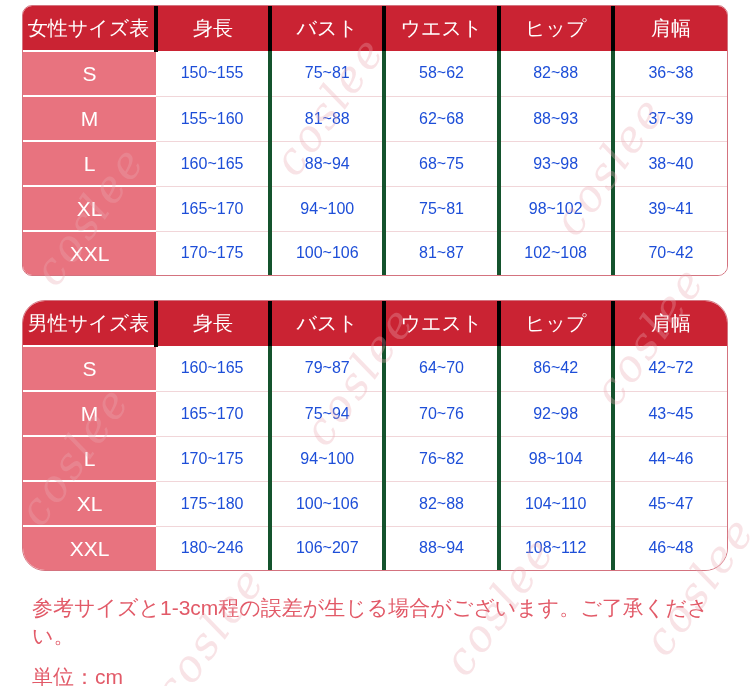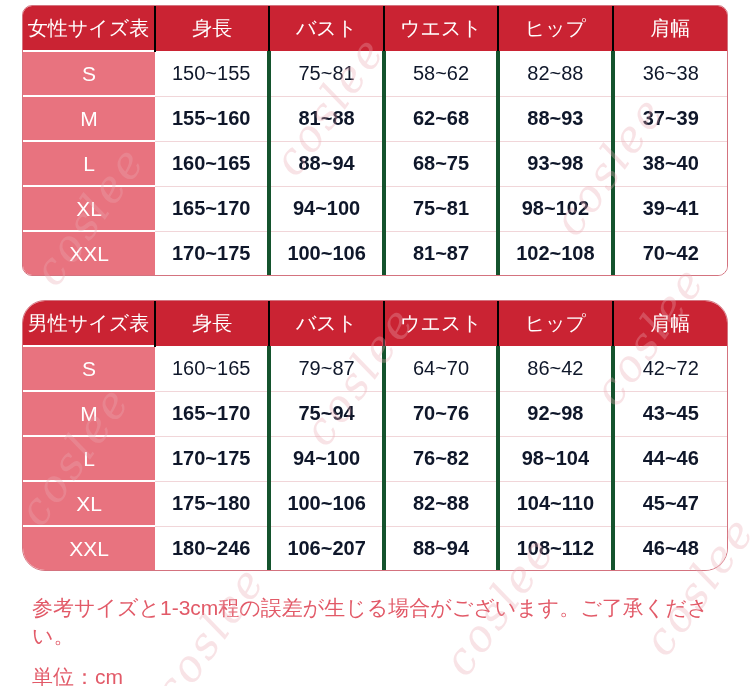--- a/index.html
+++ b/index.html
@@ -22,31 +22,31 @@
   table.size-table{
     width:100%;border-collapse:collapse;table-layout:fixed;
   }
   table.size-table th:first-child{width:131px;}
   table.size-table th{
     background:#ca2333;color:#ffffff;
     font-size:20px;font-weight:normal;
     height:44px;text-align:center;vertical-align:middle;
     padding:0;
   }
-  table.size-table th + th{border-left:2px solid #000000;}
+  table.size-table th + th{border-left:4px solid #000000;}
 
   table.size-table td{
     height:43px;text-align:center;vertical-align:middle;
-    font-size:20px;color:#0f172a;padding:0;background:#ffffff;
+    font-size:16px;color:#1d4ed8;padding:0;background:#ffffff;
   }
   table.size-table td.size{
     background:#e8737f;color:#ffffff;font-size:21px;
     border-top:2px solid #ffffff;
   }
-  table.size-table tbody tr + tr td.val{border-top:1px solid #f1d6d9;font-weight:bold;}
+  table.size-table tbody tr + tr td.val{border-top:1px solid #f1d6d9;}
   table.size-table td.val + td.val{border-left:4px solid #14532d;}
 
   .notes{
     position:absolute;left:32px;top:594px;
     color:#e25a68;font-size:21px;
   }
   .notes p{margin:0 0 13px 0;}
 
   .wm-layer{position:absolute;inset:0;pointer-events:none;}
   .wm{

